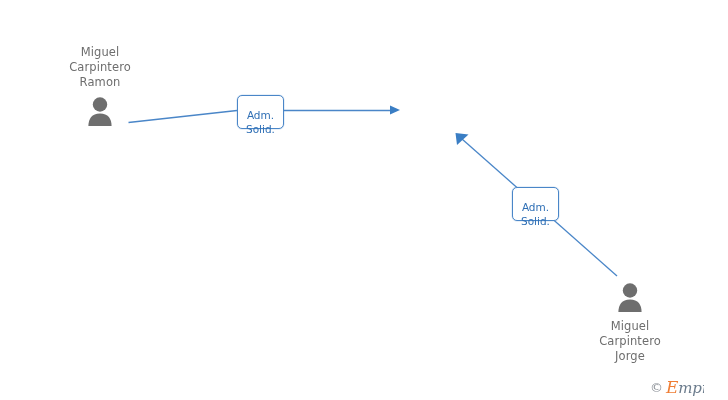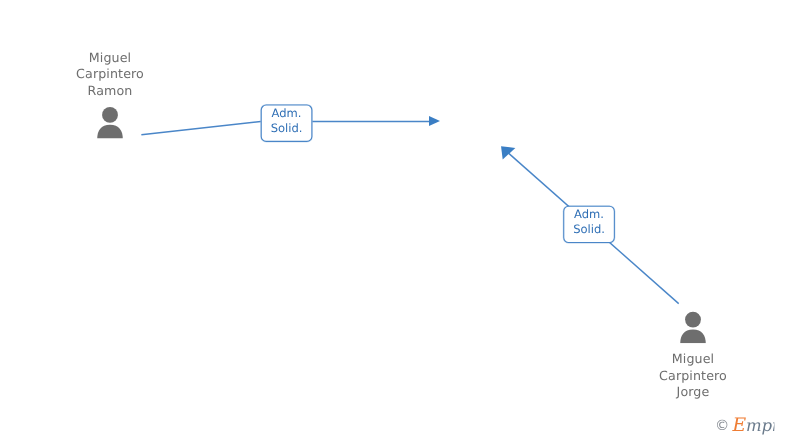--- a/index.html
+++ b/index.html
@@ -57,21 +57,21 @@
   .rel-box {
     position: absolute;
     box-sizing: border-box;
     background: #ffffff;
     border: 1px solid #4a86c8;
     border-radius: 5px;
     color: #2f6fb5;
     font-size: 10.5px;
     line-height: 14px;
     text-align: center;
-    padding-top: 0;
+    padding-top: 12px;
     box-shadow: 0 0 0 0.5px rgba(74,134,200,0.25);
   }
   .rel-box span {
     display: block;
   }
 
   
   #watermark {
     position: absolute;
     display: flex;

